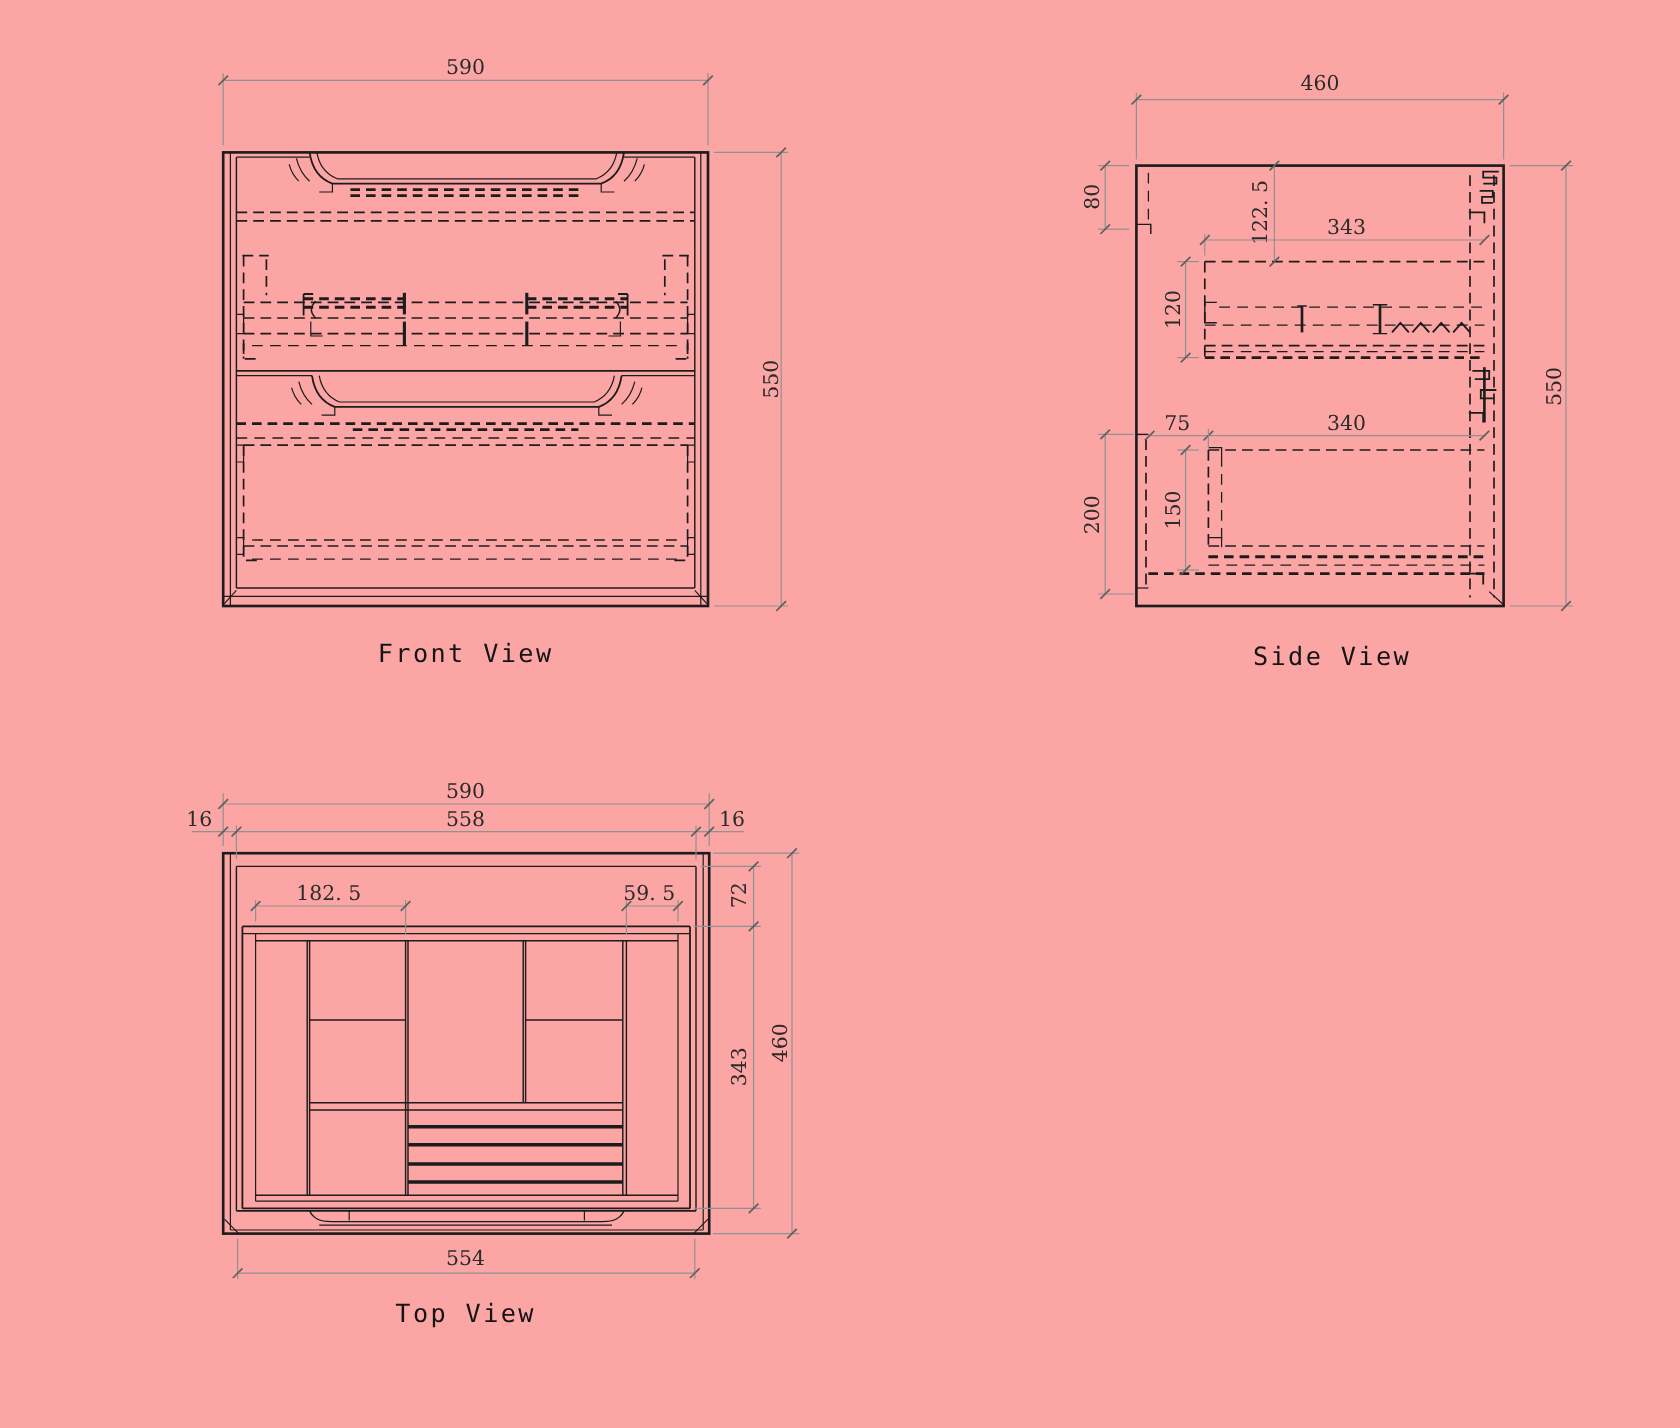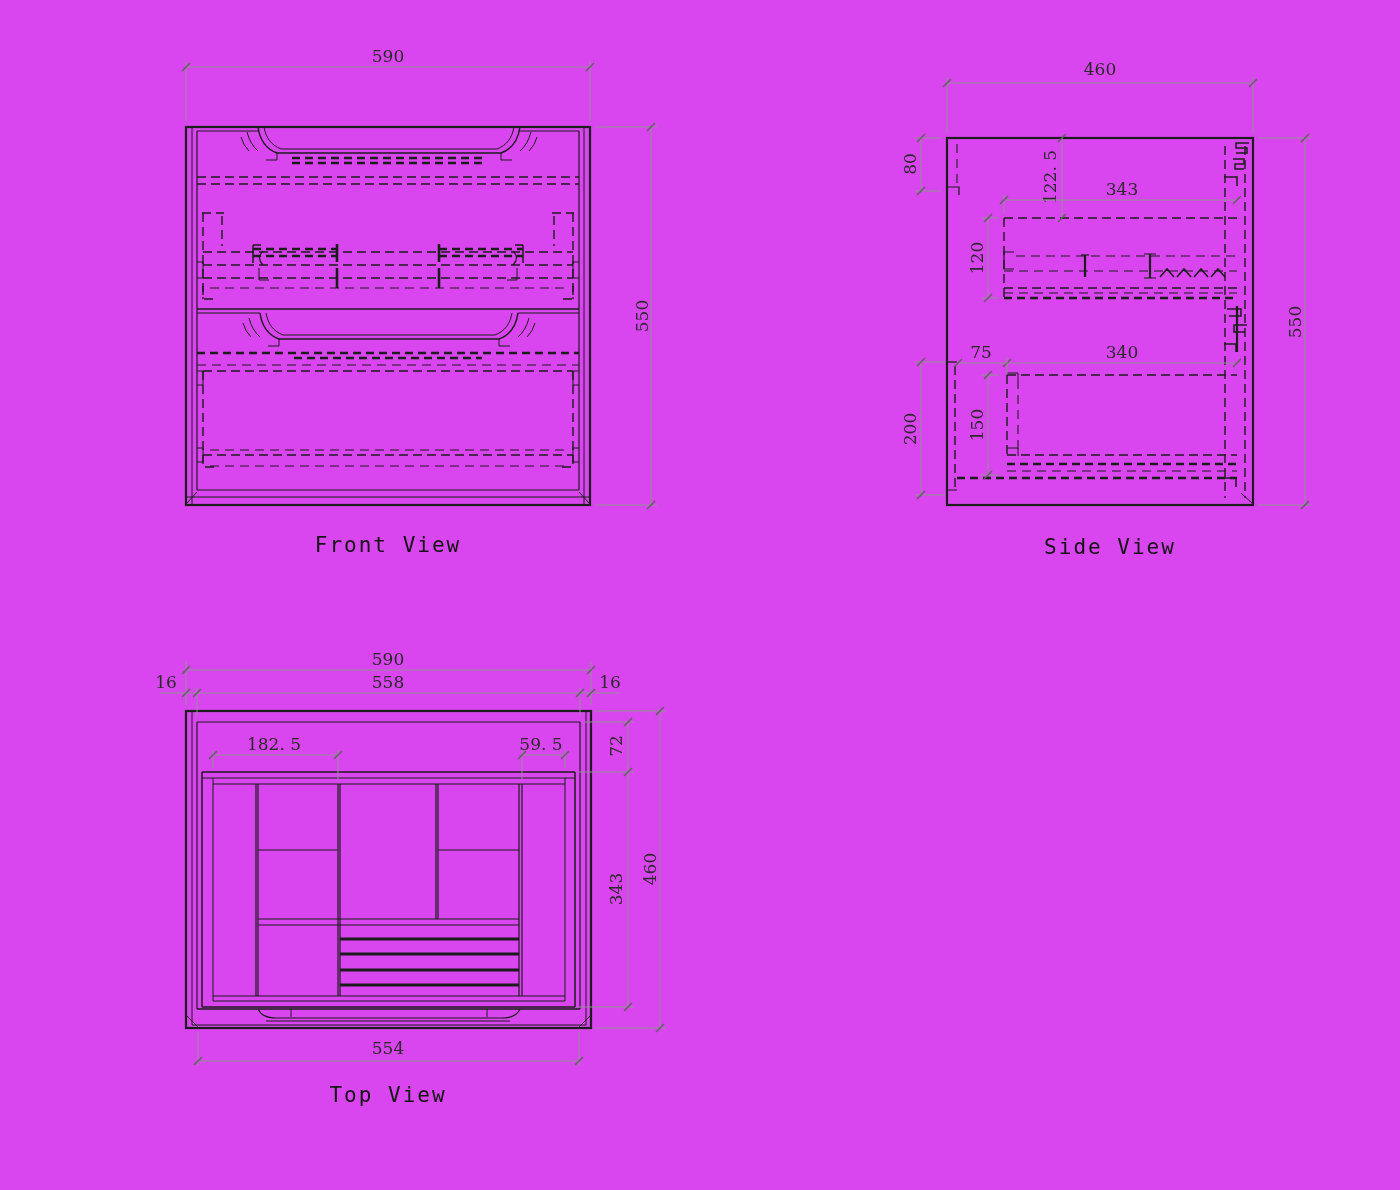--- a/index.html
+++ b/index.html
@@ -1,16 +1,16 @@
 <!DOCTYPE html>
 <html><head>
 <meta charset="utf-8">
 <style>
   html,body{margin:0;padding:0;background:#fff;}
-  .sheet{position:relative;width:1400px;height:1190px;background:#d946ef;overflow:hidden;
+  .sheet{position:relative;width:1400px;height:1190px;background:#fca5a5;overflow:hidden;
          font-family:"Liberation Sans",sans-serif;}
   svg{position:absolute;overflow:visible;}
   
   .ln{stroke:#1c1c1c;fill:none;stroke-width:1.2;}
   .thin{stroke-width:1;}
   .med{stroke-width:1.5;}
   .thick{stroke-width:2.2;}
   .bold{stroke-width:2.6;}
   .hid{stroke:#1c1c1c;fill:none;stroke-width:1.4;stroke-dasharray:9 5;}
   .hidthin{stroke:#1c1c1c;fill:none;stroke-width:1.05;stroke-dasharray:9 6;}

